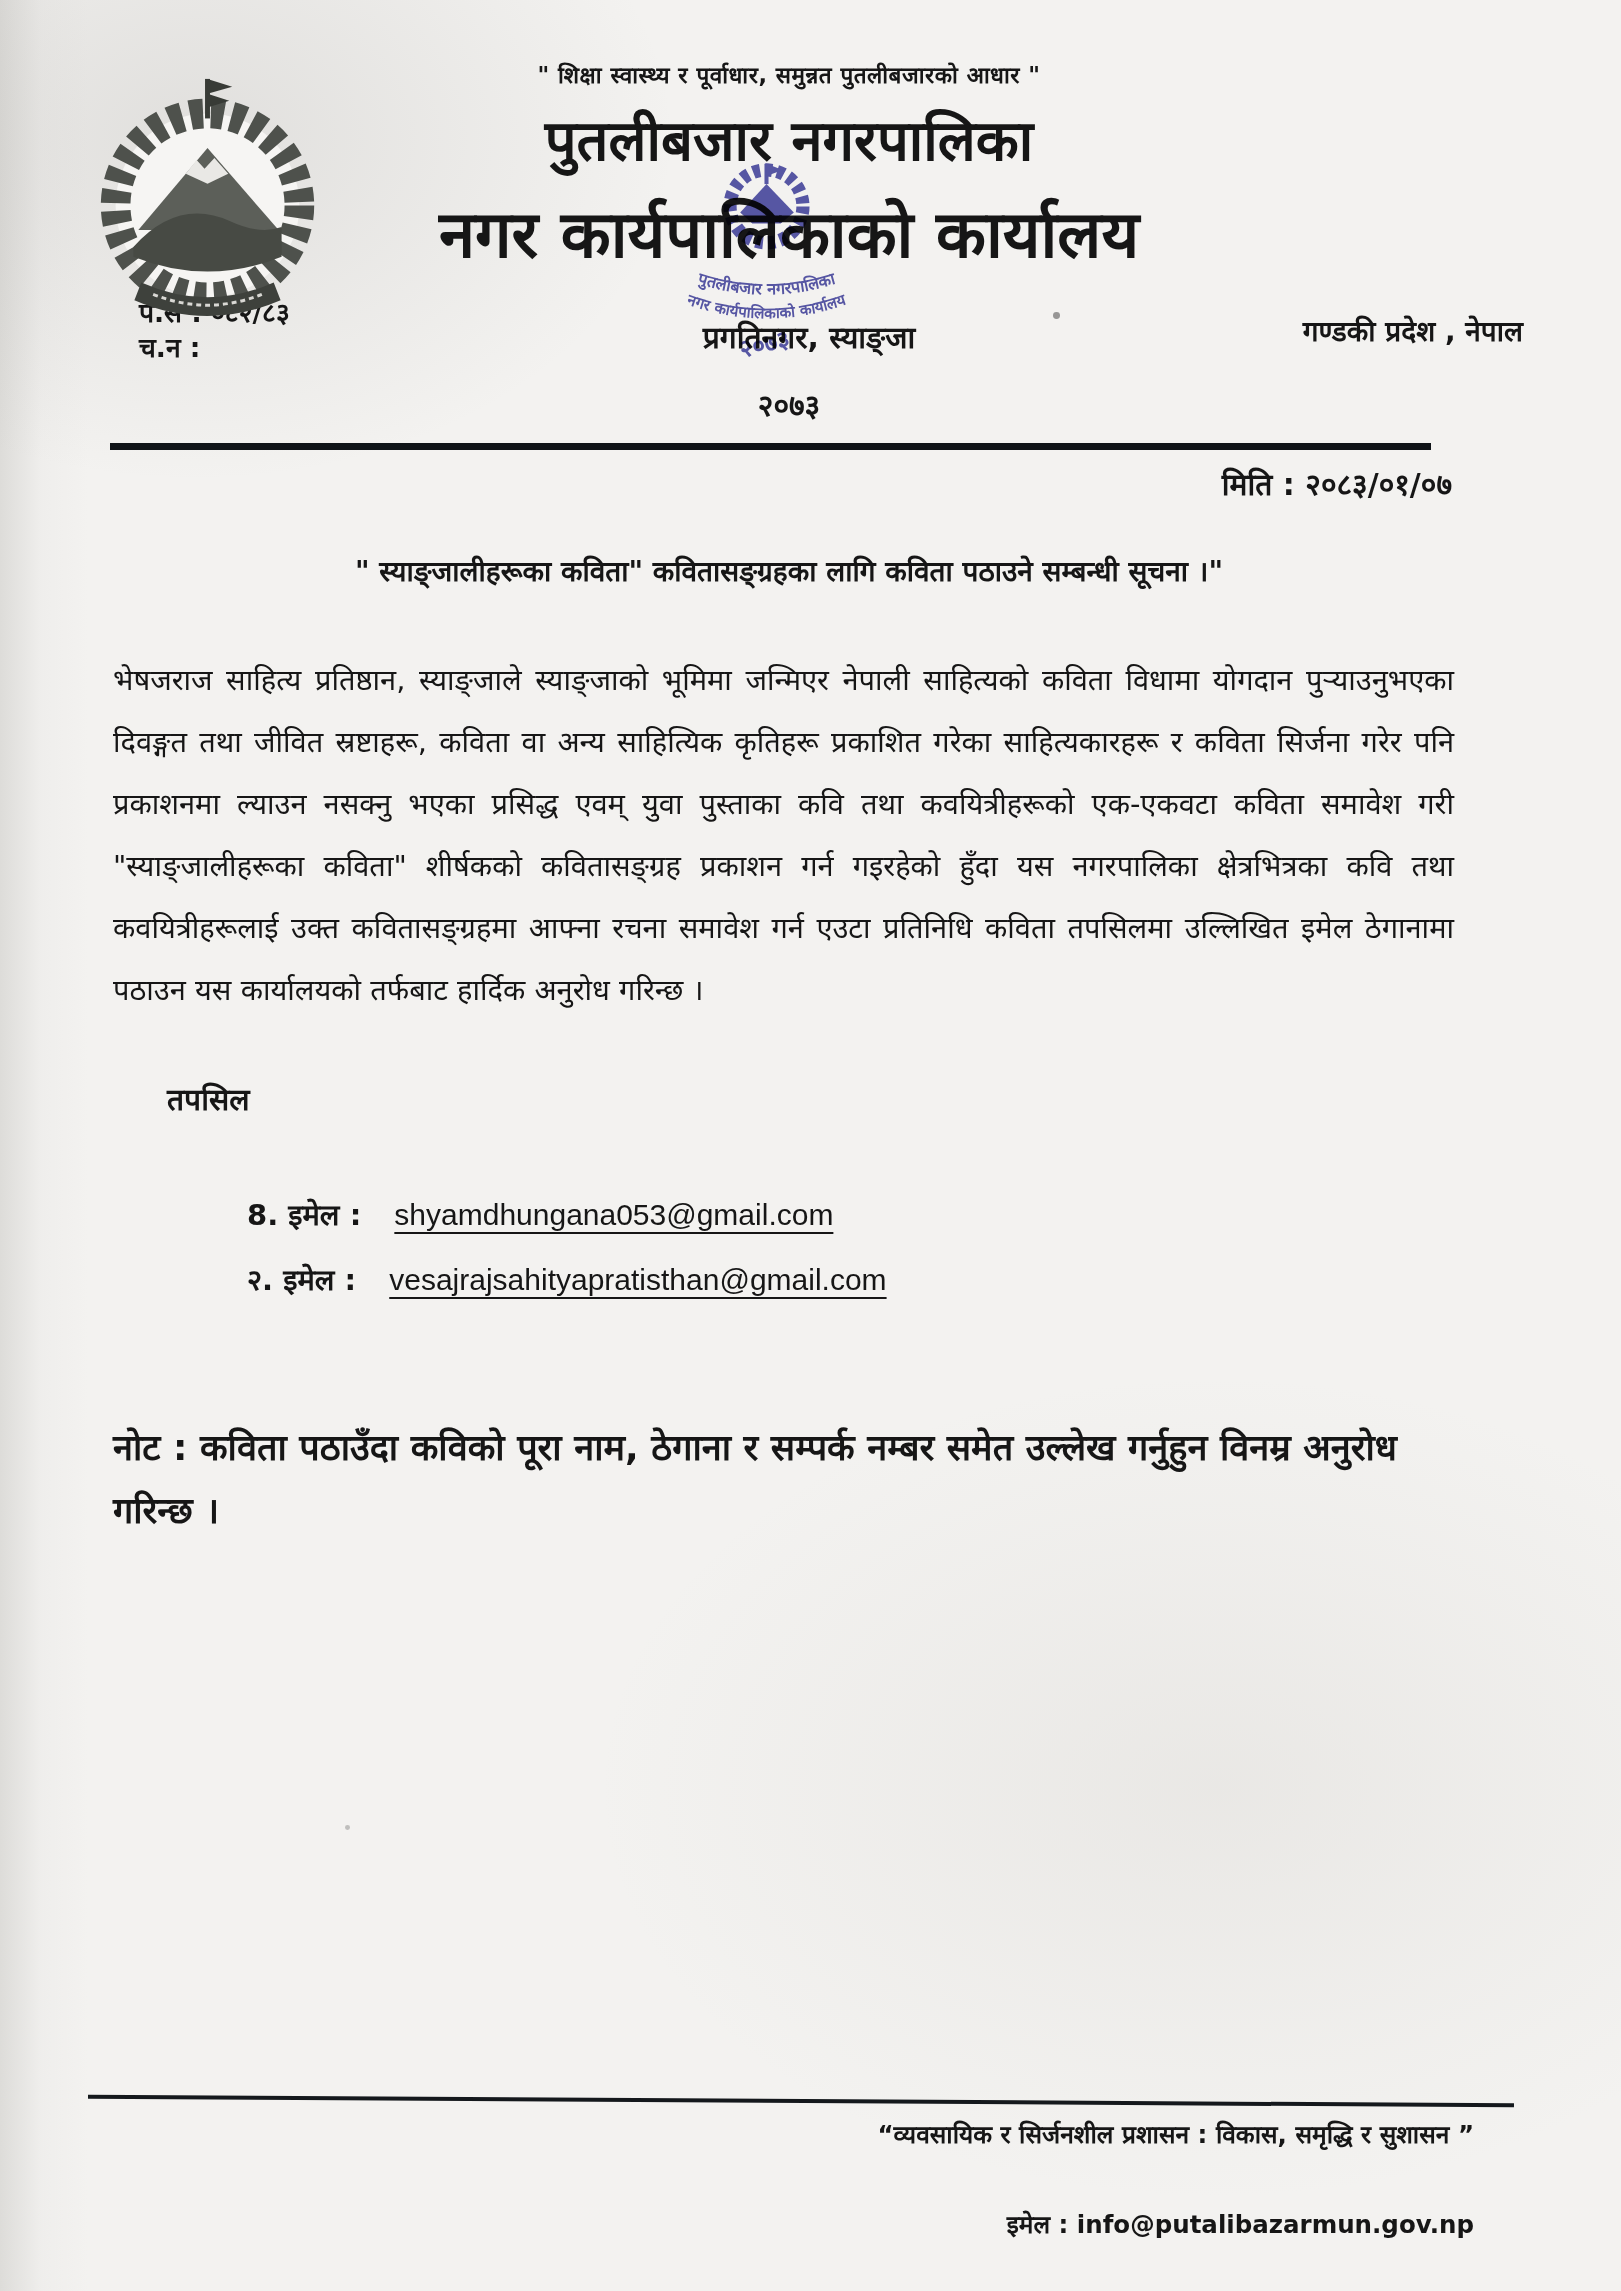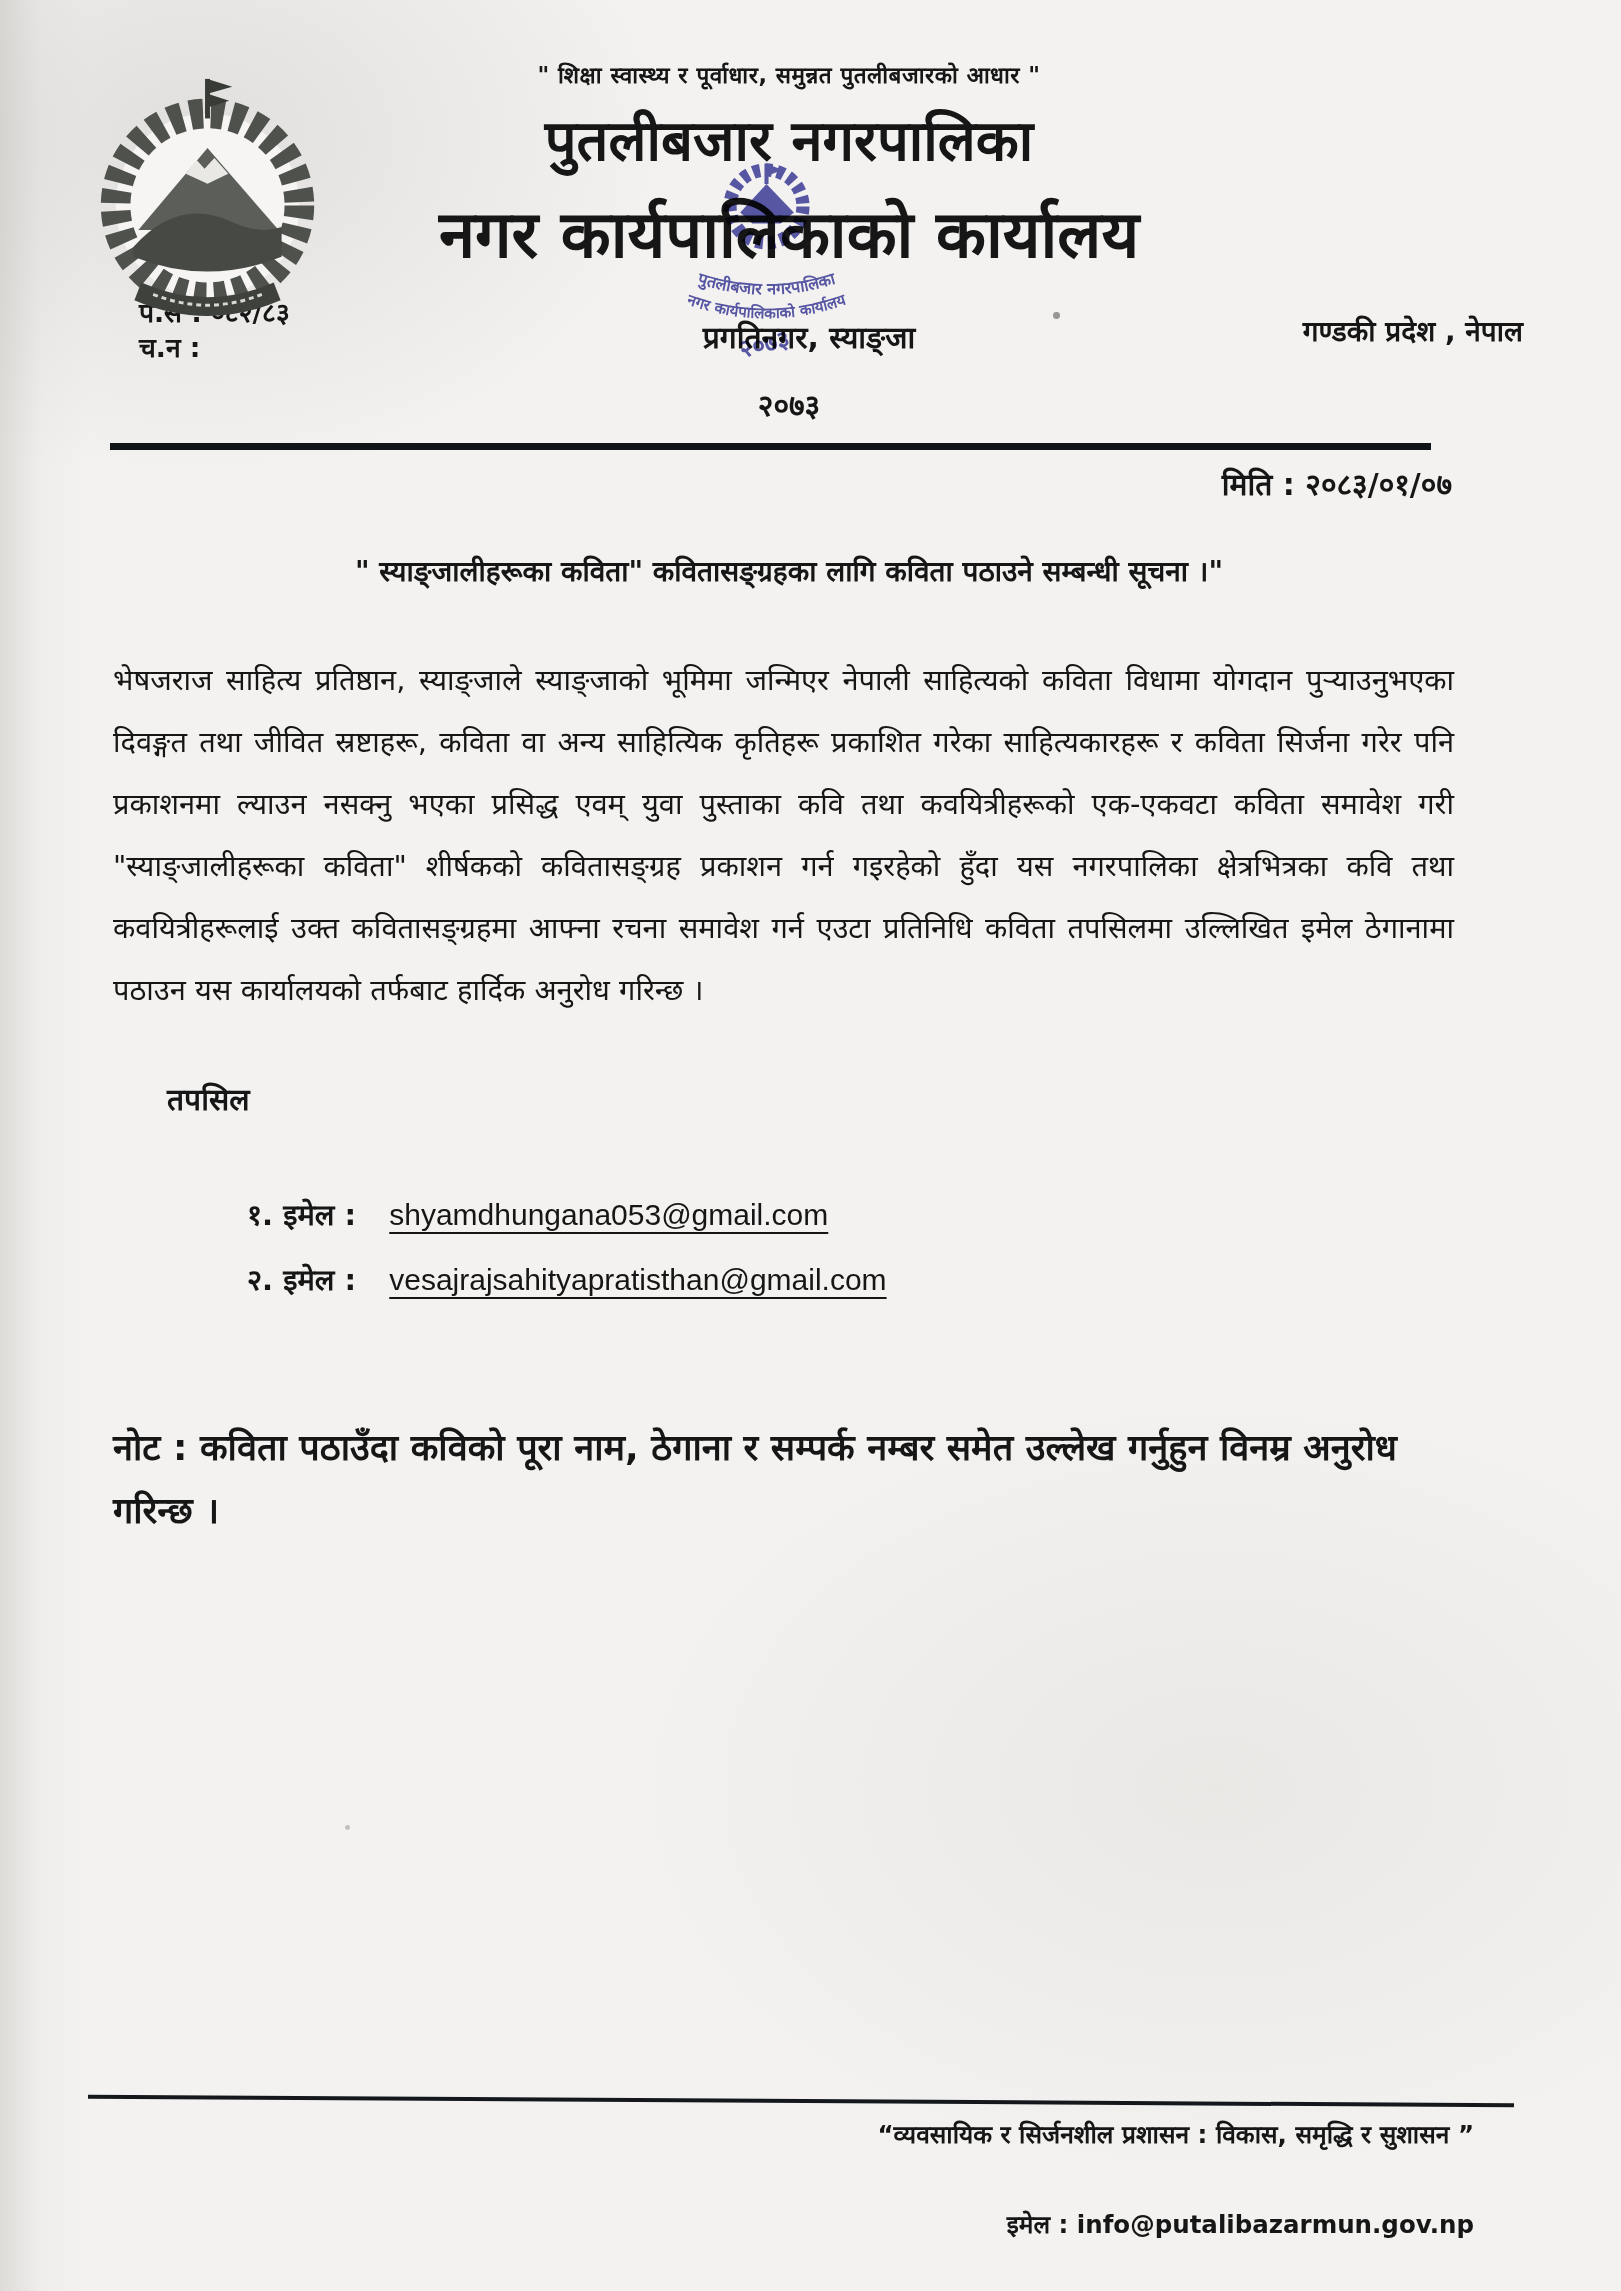--- a/index.html
+++ b/index.html
@@ -113,21 +113,21 @@
   <div class="abs header-rule"></div>
 
   <div class="abs date-line">मिति : २०८३/०१/०७</div>
   <div class="abs center subject-line">" स्याङ्जालीहरूका कविता" कवितासङ्ग्रहका लागि कविता पठाउने सम्बन्धी सूचना  ।"</div>
   <div class="abs body-block">भेषजराज साहित्य प्रतिष्ठान, स्याङ्जाले स्याङ्जाको भूमिमा जन्मिएर नेपाली साहित्यको कविता विधामा योगदान पुऱ्याउनुभएका दिवङ्गत तथा जीवित स्रष्टाहरू, कविता वा अन्य साहित्यिक कृतिहरू प्रकाशित गरेका साहित्यकारहरू र कविता सिर्जना गरेर पनि प्रकाशनमा ल्याउन नसक्नु भएका प्रसिद्ध एवम् युवा पुस्ताका कवि तथा कवयित्रीहरूको एक-एकवटा कविता समावेश गरी "स्याङ्जालीहरूका कविता" शीर्षकको कवितासङ्ग्रह प्रकाशन गर्न गइरहेको हुँदा यस नगरपालिका क्षेत्रभित्रका कवि तथा कवयित्रीहरूलाई उक्त कवितासङ्ग्रहमा आफ्ना रचना समावेश गर्न एउटा प्रतिनिधि कविता तपसिलमा उल्लिखित इमेल ठेगानामा पठाउन यस कार्यालयको तर्फबाट हार्दिक अनुरोध गरिन्छ ।</div>
 
   <div class="abs tapasil">तपसिल</div>
 
   <div class="abs email-list">
     <div class="email-item">
-      <span>१. इमेल :</span>
+      <span>8. इमेल :</span>
       <span class="email-addr">shyamdhungana053@gmail.com</span>
     </div>
     <div class="email-item">
       <span>२. इमेल :</span>
       <span class="email-addr">vesajrajsahityapratisthan@gmail.com</span>
     </div>
   </div>
 
   <div class="abs note-block">नोट : कविता पठाउँदा कविको पूरा नाम, ठेगाना र सम्पर्क नम्बर समेत उल्लेख गर्नुहुन विनम्र अनुरोध गरिन्छ ।</div>
 

